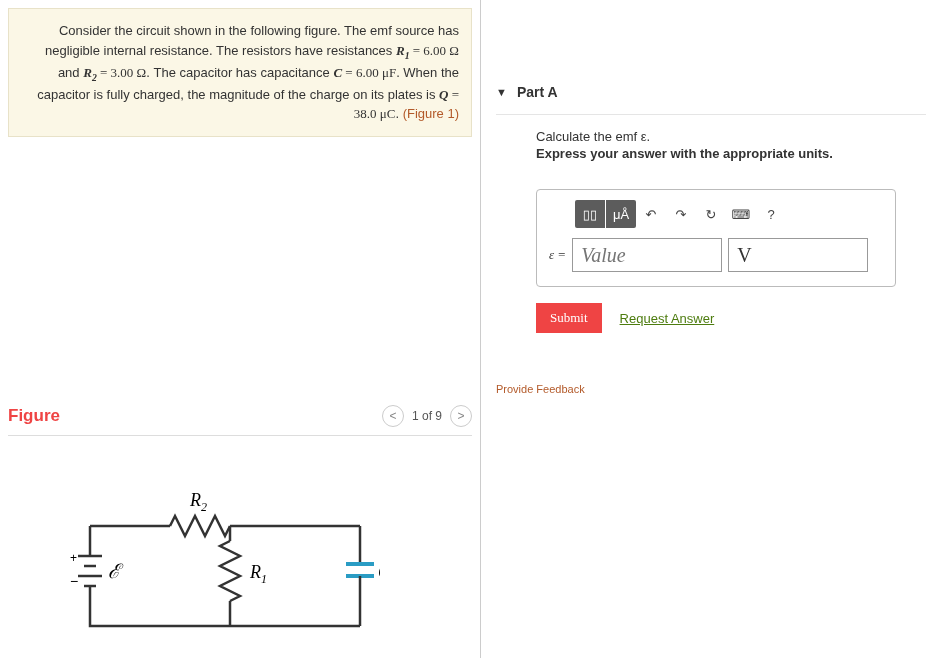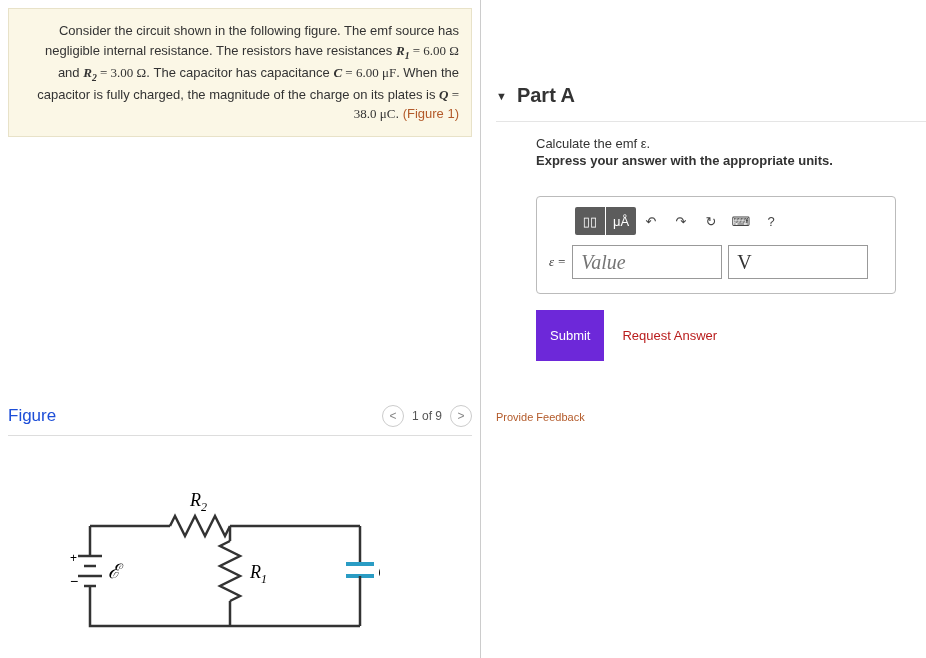--- a/index.html
+++ b/index.html
@@ -41,41 +41,41 @@
 .figure-header {
   margin: 260px 8px 0 8px;
   padding: 8px 0;
   border-bottom: 1px solid #ddd;
   display: flex;
   justify-content: space-between;
   align-items: center;
 }
 .figure-header h2 {
   font-size: 17px;
-  font-weight: normal;
-  color: #1d4ed8;
+  font-weight: bold;
+  color: #ef4444;
   text-align: right;
 }
 .nav-group { display: flex; align-items: center; gap: 8px; font-size: 12px; color: #555;}
 .nav-btn {
   width: 22px; height: 22px; border: 1px solid #ccc; border-radius: 50%;
   background: #fff; color: #888; text-align: center; line-height: 18px; font-size: 12px;
   cursor: pointer;
 }
 .circuit {
   margin: 50px 0 0 60px;
   width: 320px;
 }
 .part-header {
   display: flex; align-items: center; gap: 10px;
   padding: 14px 0; margin-top: 70px;
   border-bottom: 1px solid #e5e5e5;
 }
 .part-header .caret { font-size: 11px; }
-.part-header .title { font-weight: bold; font-size: 20px;}
+.part-header .title { font-weight: bold; font-size: 14px;}
 .part-body { padding: 14px 20px 0 40px; }
 .instruction { margin-bottom: 2px; }
 .instruction-bold { font-weight: bold; margin-bottom: 28px; }
 .answer-box {
   border: 1px solid #bbb; border-radius: 4px; padding: 10px 12px 14px 12px;
   width: 360px;
 }
 .toolbar { display: flex; gap: 0; margin-bottom: 10px; align-items: center; padding-left: 26px;}
 .tb-btn {
   height: 28px; min-width: 30px; background: #fff; border: none;
@@ -88,24 +88,24 @@
 .answer-row { display: flex; align-items: center; gap: 6px; }
 .answer-row .lbl { font-family: "Times New Roman", serif; font-style: italic; font-size: 13px;}
 .val-input, .unit-input {
   height: 34px; border: 1px solid #999; font-family: "Times New Roman", serif;
   font-style: italic; font-size: 20px; color: #8b5cf6; padding: 0 8px; background: #fff;
 }
 .val-input { width: 150px; }
 .unit-input { width: 140px; color: #333; font-style: normal;}
 .submit-row { margin: 16px 0 0 0; display:flex; align-items:center; gap: 18px;}
 .submit-btn {
-  background: #6d28d9; color: #fff; border: none; padding: 18px 14px;
-  font-size: 13px; cursor: pointer;
+  background: #ef4444; color: #fff; border: none; padding: 7px 14px;
+  font-size: 13px; cursor: pointer; font-family: Liberation Serif, serif;
 }
-.request-link { color: #b91c1c; font-size: 13px; cursor:pointer;}
+.request-link { color: #4d7c0f; text-decoration: underline; font-size: 13px; cursor:pointer;}
 .feedback-link {
   display: block; color: #b35a2a; text-decoration: none; font-size: 11px;
   margin: 50px 0 0 0; cursor:pointer;
 }
 sub { font-size: 0.75em; }
 </style>
 </head>
 <body>
 
 <div class="left-panel">

